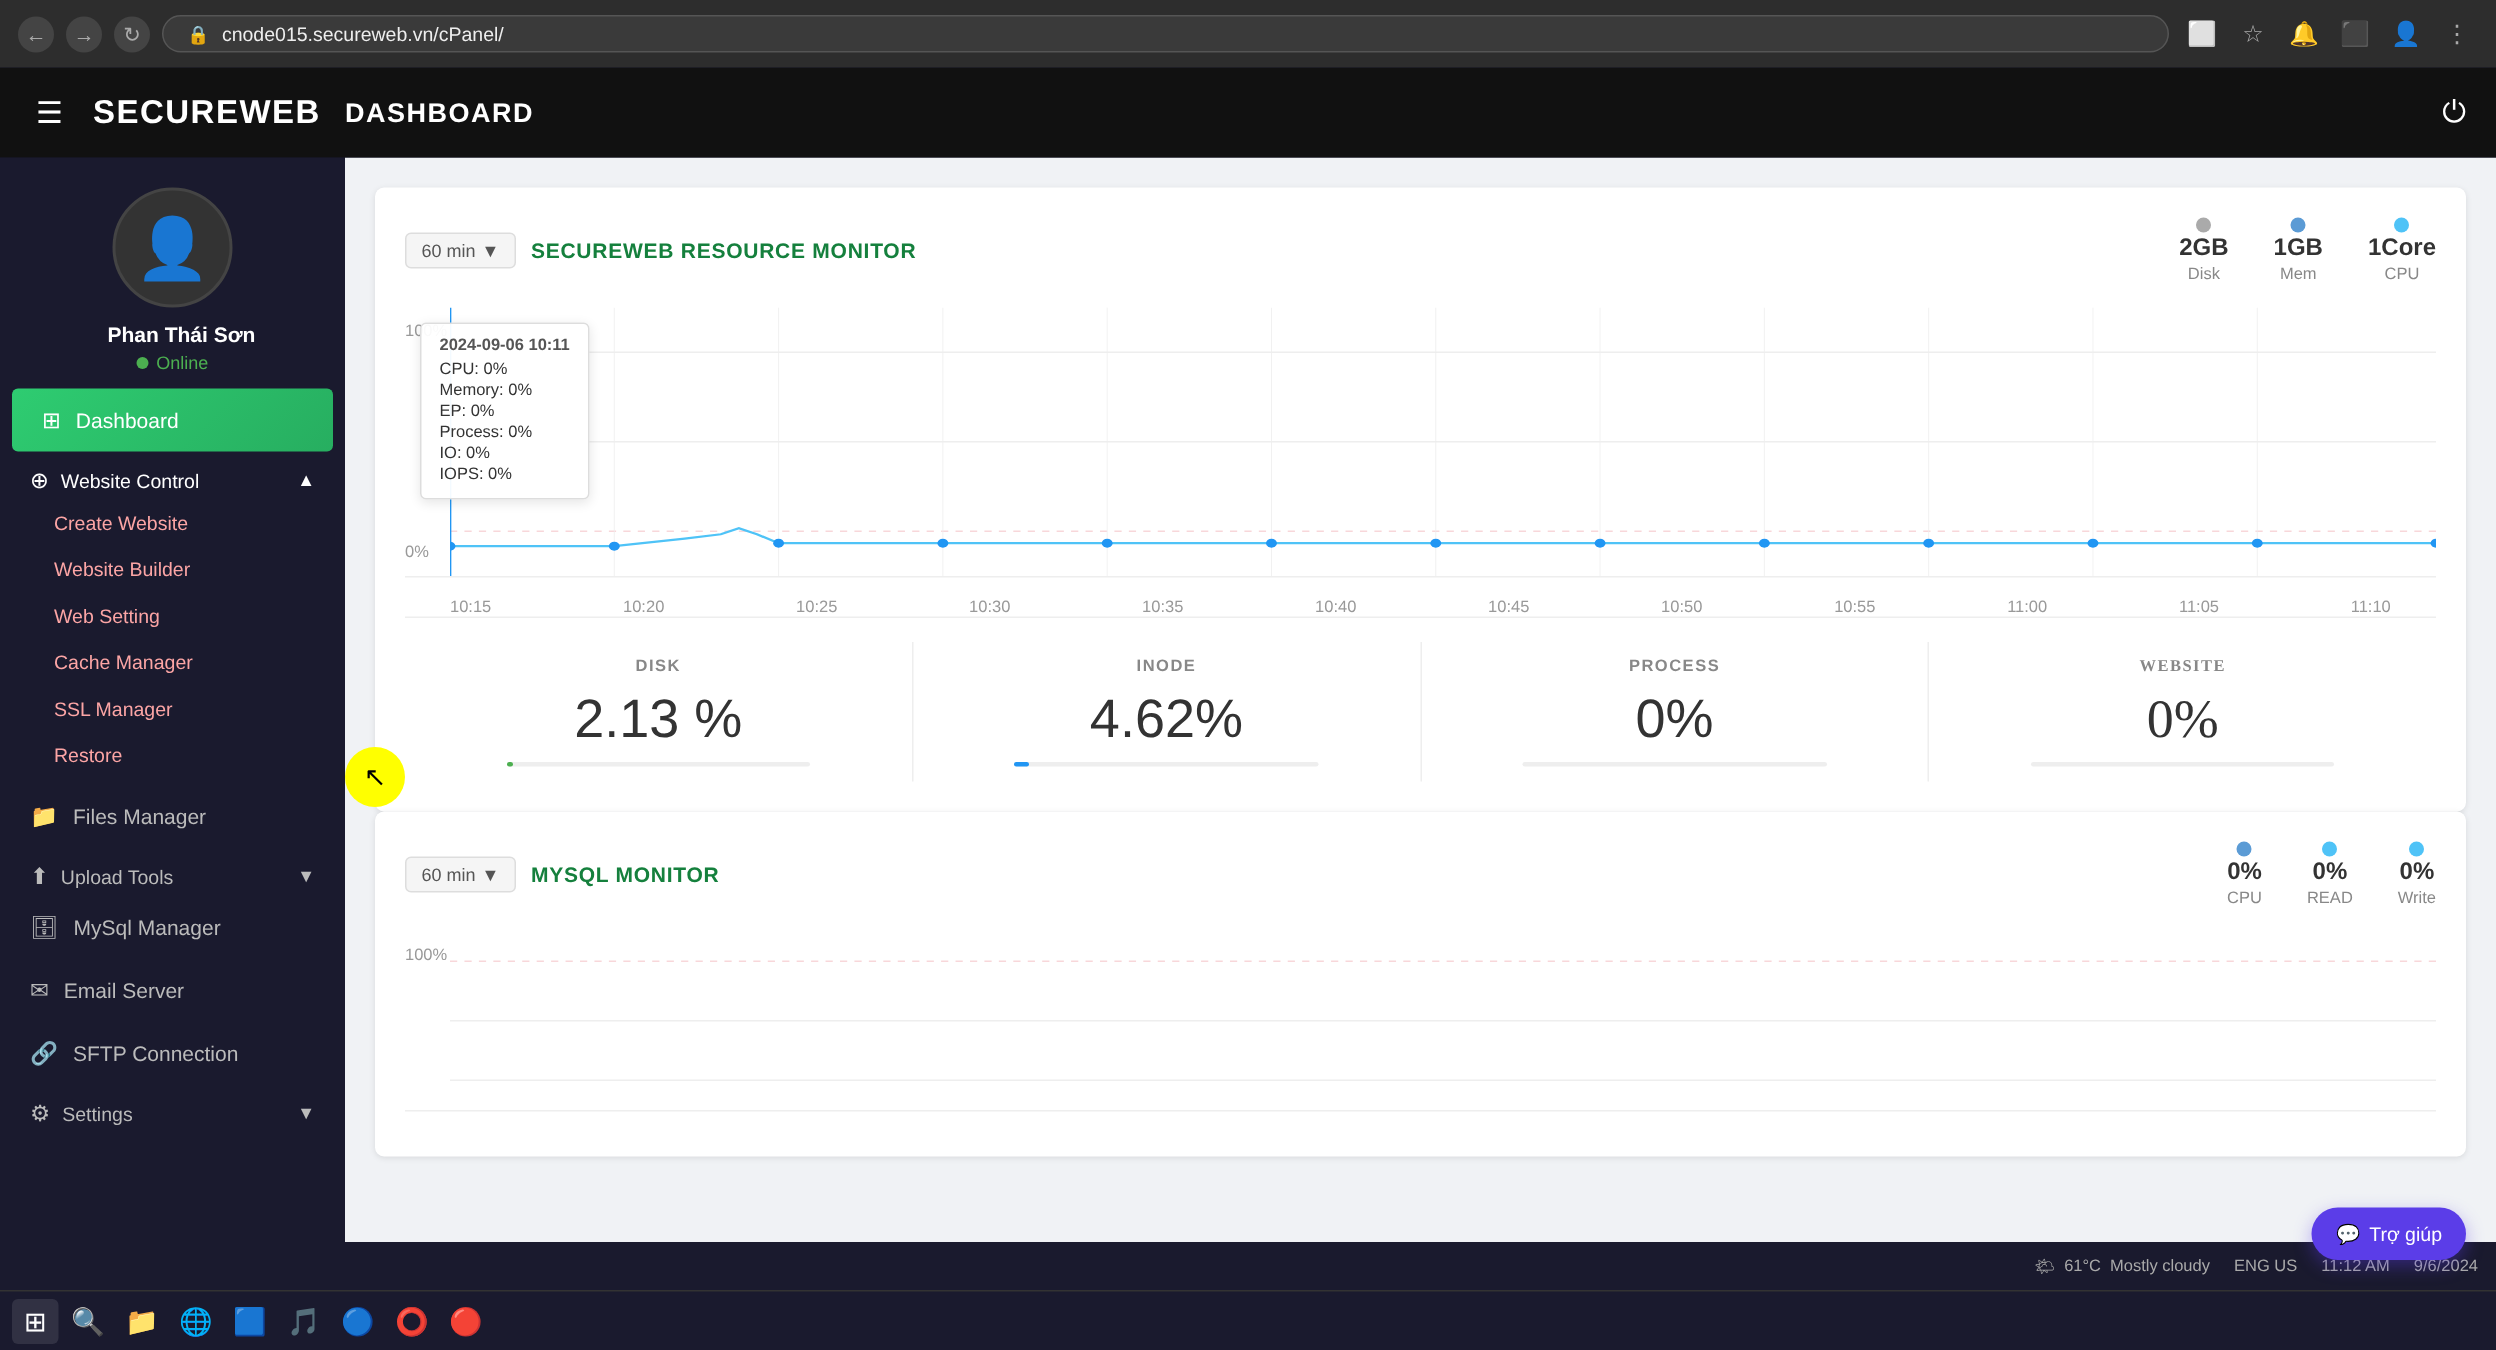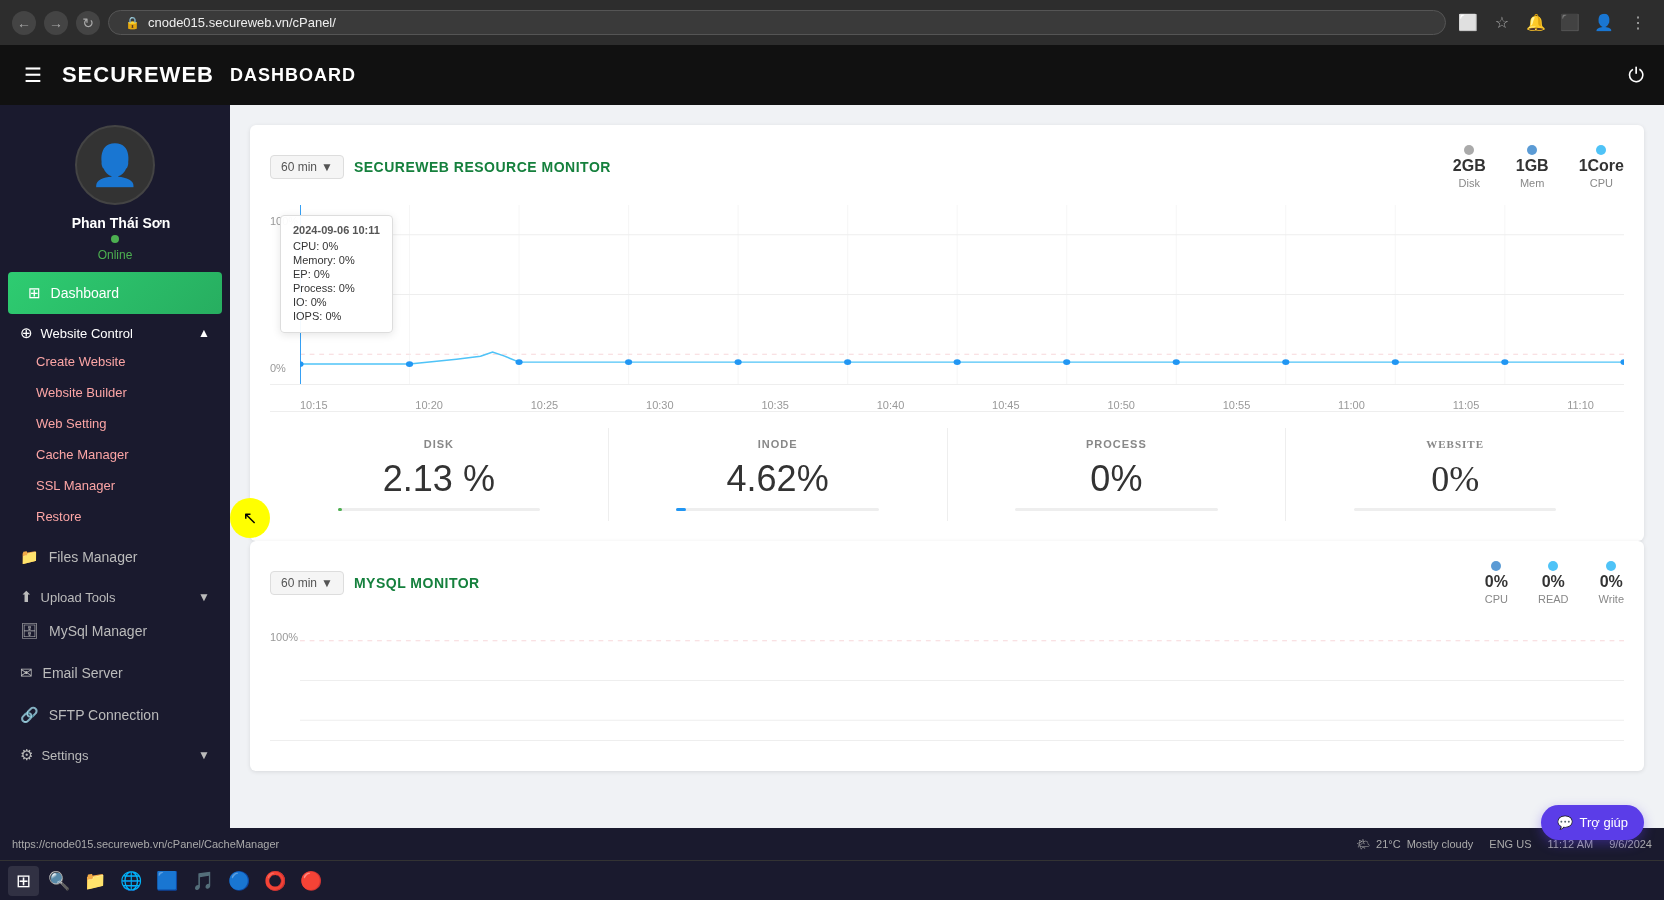--- a/index.html
+++ b/index.html
@@ -121,21 +121,21 @@
     .user-name {
       margin-top: 10px;
       font-size: 14px;
       font-weight: 600;
       color: #fff;
       text-align: center;
       padding-left: 12px;
     }
     .user-status {
       display: flex; align-items: center; gap: 5px;
-      font-size: 12px; color: #4CAF50; margin-top: 4px; flex-direction: column;
+      font-size: 12px; color: #4CAF50; margin-top: 4px;
     }
     .status-dot {
       width: 8px; height: 8px; border-radius: 50%; background: #4CAF50;
     }
 
     .sidebar-item {
       padding: 12px 20px;
       cursor: pointer;
       display: flex;
       align-items: center;
@@ -649,25 +649,24 @@
     </div>
   </div>
 </div>
 
 <button class="help-btn">
   <span>💬</span>
   <span>Trợ giúp</span>
 </button>
 
 <div class="status-bar">
-  <span class="status-url">https://cnode015.secureweb.vn/cPanel/CacheManager</span>
   <div class="status-right">
     <div class="status-weather">
       <span>🌤</span>
-      <span>21°C</span>
+      <span>61°C</span>
       <span>Mostly cloudy</span>
     </div>
     <span>ENG US</span>
     <span>11:12 AM</span>
     <span>9/6/2024</span>
   </div>
 </div>
 
 <div class="taskbar">
   <button class="taskbar-btn">⊞</button>

